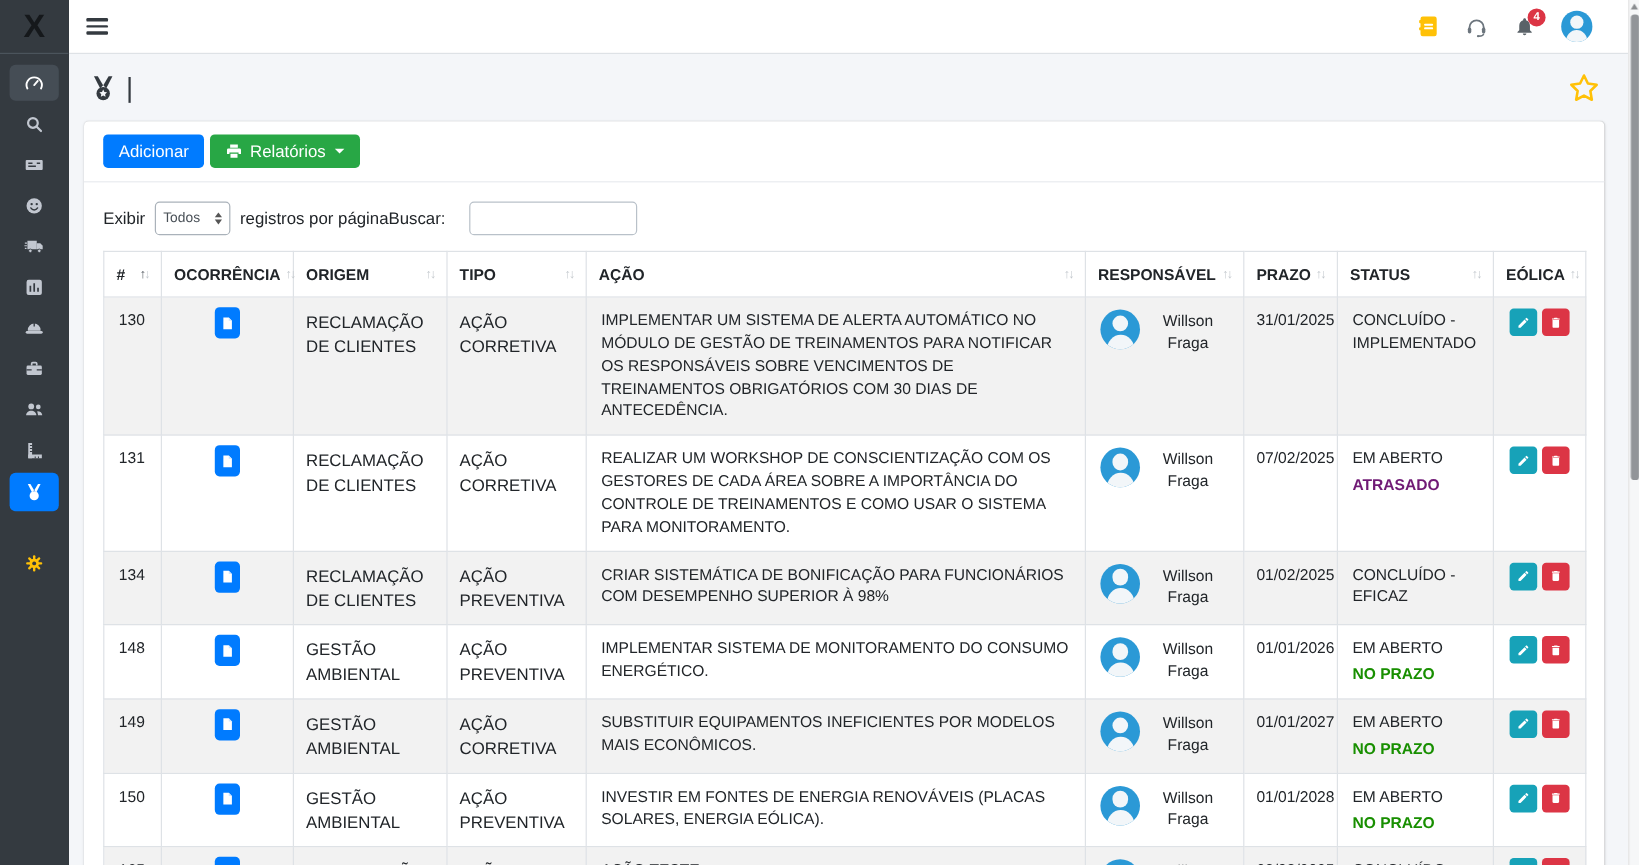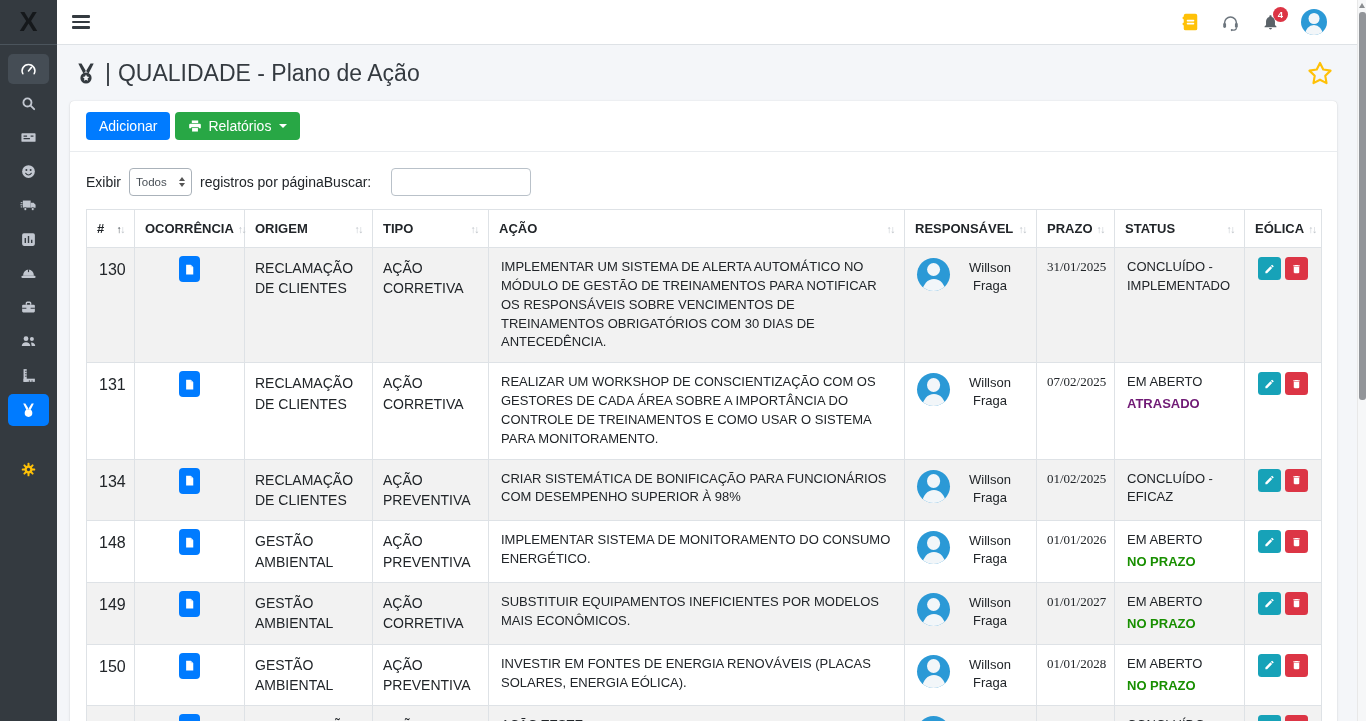--- a/index.html
+++ b/index.html
@@ -81,29 +81,29 @@
   
   table.data { border-collapse:collapse; table-layout:fixed; width:1235px; }
   .data th, .data td { border:1px solid #dee2e6; vertical-align:top; text-align:left; }
   .data thead th { padding:11px 10px; font-size:13px; color:#212529; background:#fff; }
   .th-inner { display:flex; align-items:center; justify-content:space-between; gap:4px; }
   .th-label { font-weight:700; white-space:nowrap; }
   .sort { display:inline-flex; font-size:10.5px; color:#c3c8cd; letter-spacing:-1.5px; font-weight:400; }
   .sorted .s-up { color:#495057; }
   .data td { padding:10px 12px; font-size:13px; line-height:1.45; color:#212529; }
   .data tbody tr:nth-child(odd) { background:#f2f2f2; }
-  td.c-id { font-size:16px;margin-left:23px; }
+  td.c-id { font-size:13px;margin-left:23px; }
   td.c-occ { text-align:center; padding-top:8px; }
   .occ-btn { width:21px; height:26px; background:#007bff; border:none; border-radius:4px;
     display:inline-flex; align-items:center; justify-content:center; cursor:pointer; }
   td.c-origem, td.c-tipo { font-size:14px; padding-left:10px; padding-right:8px; }
   .resp { display:flex; gap:6px; align-items:flex-start; }
   .t-avatar { width:33px; height:33px; }
   .resp-name { flex:1; text-align:center; font-weight:400; font-size:13px; padding-top:1px; line-height:1.4; }
-  td.c-prazo { white-space:nowrap; padding-left:10px; padding-right:6px;font-family:Liberation Serif, serif; }
+  td.c-prazo { white-space:nowrap; padding-left:10px; padding-right:6px; }
   .substatus { font-weight:700; margin-top:3px; }
   td.c-opts { text-align:center; padding-top:9px; padding-left:6px; padding-right:6px; }
   .opt-btn { width:23px; height:23px; border:none; border-radius:3.5px; margin:0 2px;
     display:inline-flex; align-items:center; justify-content:center; cursor:pointer; }
   .opt-edit { background:#17a2b8; }
   .opt-del { background:#dc3545; }
 
   
   .vscrollbar { position:fixed; right:0; top:0; width:9px; height:721px; background:#f6f7f8;
     border-left:1px solid #e8e8e8; z-index:50; }
@@ -256,21 +256,20 @@
 
       <div class="page-head">
         <div class="title-wrap">
           <svg width="24" height="24" viewBox="0 0 24 24" fill="#343a40">
               <path d="M7.5 1.5l4.4 7.6-2.4 2.7L4.3 1.5z"></path>
               <path d="M16.5 1.5l-4.4 7.6 2.4 2.7 5.2-10.3z"></path>
               <circle cx="12" cy="16" r="5.6"></circle>
               <path fill="#f4f6f9" d="M12 12.6l1 2 2.2.32-1.6 1.56.38 2.2L12 17.64l-1.98 1.04.38-2.2-1.6-1.56 2.2-.32z"></path>
             </svg>
           <span class="sep">|</span>
-          <h1 class="page-title">QUALIDADE - Plano de Ação</h1>
         </div>
         <svg class="fav-star" width="28" height="27" viewBox="0 0 24 24" fill="none" stroke="#ffc107" stroke-width="1.9" stroke-linejoin="round">
             <path d="M12 2.6l2.9 5.9 6.5.95-4.7 4.6 1.1 6.5L12 17.5l-5.8 3.05 1.1-6.5-4.7-4.6 6.5-.95z"></path>
           </svg>
       </div>
 
       <div class="card">
         <div class="card-header">
           <button class="btn btn-primary">
             <span>Adicionar</span>

